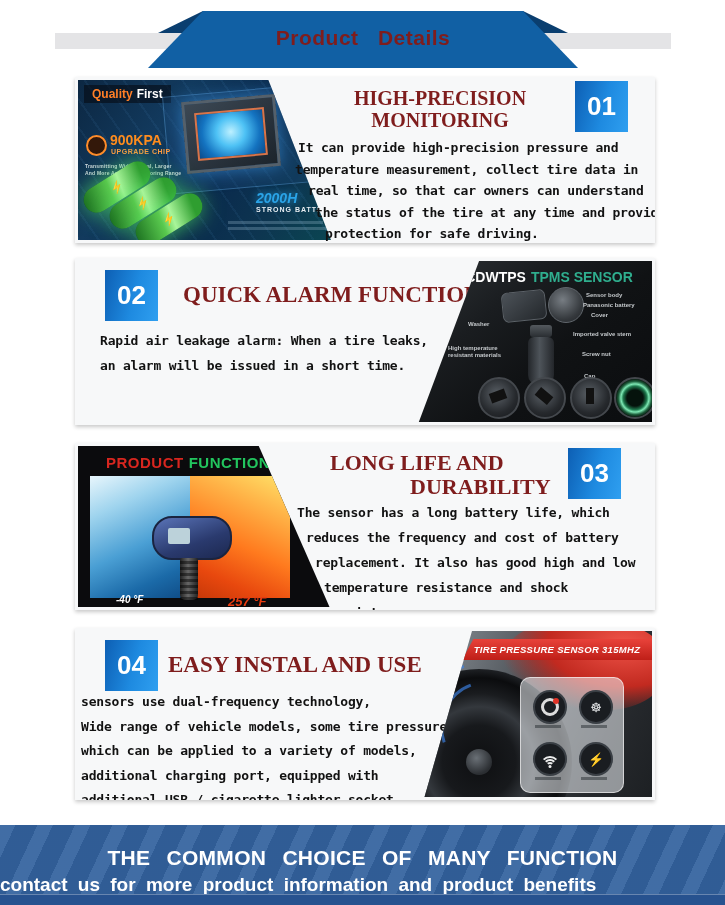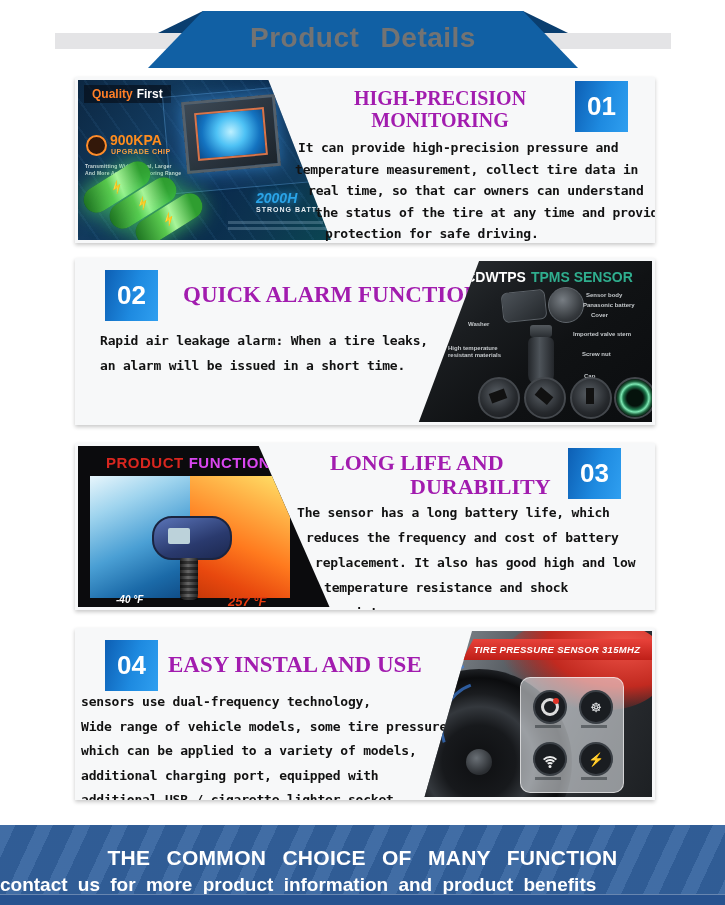--- a/index.html
+++ b/index.html
@@ -6,38 +6,38 @@
   body{
     width:725px;height:905px;position:relative;background:#ffffff;
     font-family:"Liberation Sans",sans-serif;overflow:hidden;
   }
   
   .gray-band{position:absolute;left:55px;top:33px;width:616px;height:16px;background:#e4e4e6;}
   .ribbon{position:absolute;left:148px;top:11px;width:430px;height:57px;}
   .ribbon svg{position:absolute;inset:0;}
   .ribbon-title{
     position:absolute;inset:0;display:flex;align-items:center;justify-content:center;
-    color:#737373;font-size:28px;font-weight:700;word-spacing:13px;letter-spacing:.5px;
+    color:#7f1d1d;font-size:21px;font-weight:700;word-spacing:13px;letter-spacing:.5px;
     padding-bottom:3px;
   }
   
   .card{position:absolute;left:75px;width:580px;background:#f7f8f9;
         box-shadow:0 2px 4px rgba(0,0,0,.22);overflow:hidden;}
   #card1{top:77px;height:166px;}
   #card2{top:258px;height:167px;}
   #card3{top:443px;height:167px;}
   #card4{top:628px;height:172px;}
   .badge{
     position:absolute;width:53px;height:51px;display:flex;align-items:center;justify-content:center;
     background:linear-gradient(105deg,#0d5fb4 0%,#1e8ae0 55%,#2f9ff0 100%);
     color:#fff;font-size:26px;font-weight:700;
   }
   .sec-title{
     position:absolute;font-family:"Liberation Serif","DejaVu Serif",serif;
-    font-weight:700;color:#a21caf;
+    font-weight:700;color:#7f1d1d;
   }
   .body-text{position:absolute;color:#121212;
     font-family:"DejaVu Sans Mono",monospace;font-weight:700;font-size:13px;letter-spacing:-.2px;}
   .body-text div{white-space:nowrap;}
   
   #body1 div{line-height:21.5px;}
   #body1 div:nth-child(1){padding-left:3px;}
   #body1 div:nth-child(3){padding-left:13px;}
   #body1 div:nth-child(4){padding-left:20px;}
   #body1 div:nth-child(5){padding-left:30px;}
@@ -86,21 +86,21 @@
   .part{position:absolute;}
   .p-label{position:absolute;font-size:6px;font-weight:600;color:#c4c8cb;line-height:7px;}
   .thumb{position:absolute;top:116px;width:38px;height:38px;border-radius:50%;
     background:radial-gradient(circle at 45% 40%,#5a6066,#26292d 60%,#141619);border:2px solid #44484d;}
   .thumb .bit{position:absolute;left:10px;top:12px;width:16px;height:10px;background:#111;transform:rotate(-20deg);}
   .thumb-green{background:radial-gradient(circle,#05130c 30%,#1f7a4e 44%,#7ee8b4 52%,#1c5c3a 62%,#07130c 72%);}
   
   .img3{position:absolute;left:3px;top:3px;width:262px;height:161px;
     clip-path:polygon(0 0,69% 0,96% 100%,0 100%);background:#0b0b0d;}
   .img3-title{position:absolute;left:28px;top:8px;font-size:15px;font-weight:700;letter-spacing:.5px;}
-  .img3-title .r{color:#d8261f;} .img3-title .w{color:#d946ef;margin-left:5px;}
+  .img3-title .r{color:#d8261f;} .img3-title .w{color:#22c55e;margin-left:5px;}
   .split{position:absolute;left:12px;top:30px;width:200px;height:122px;display:flex;}
   .cold{width:50%;height:100%;
     background:linear-gradient(155deg,#e8f6fc 0%,#9fd4ee 25%,#4a9fd4 55%,#1b6aa8 80%,#0e4a84 100%);}
   .hot{width:50%;height:100%;
     background:linear-gradient(205deg,#ffe46a 0%,#ffb347 25%,#ff7a1e 55%,#e8480e 80%,#c33608 100%);}
   .sensor-body3{position:absolute;left:62px;top:40px;width:76px;height:40px;border-radius:20px;
     background:linear-gradient(160deg,#5a74b8,#2a3a6e 60%,#1c2850);border:2px solid #1a2440;}
   .sensor-screen{position:absolute;left:14px;top:10px;width:22px;height:16px;background:#bcd2da;border-radius:2px;}
   .stem3{position:absolute;left:90px;top:82px;width:18px;height:42px;border-radius:2px 2px 5px 5px;
     background:linear-gradient(90deg,#222,#666 45%,#222);}

